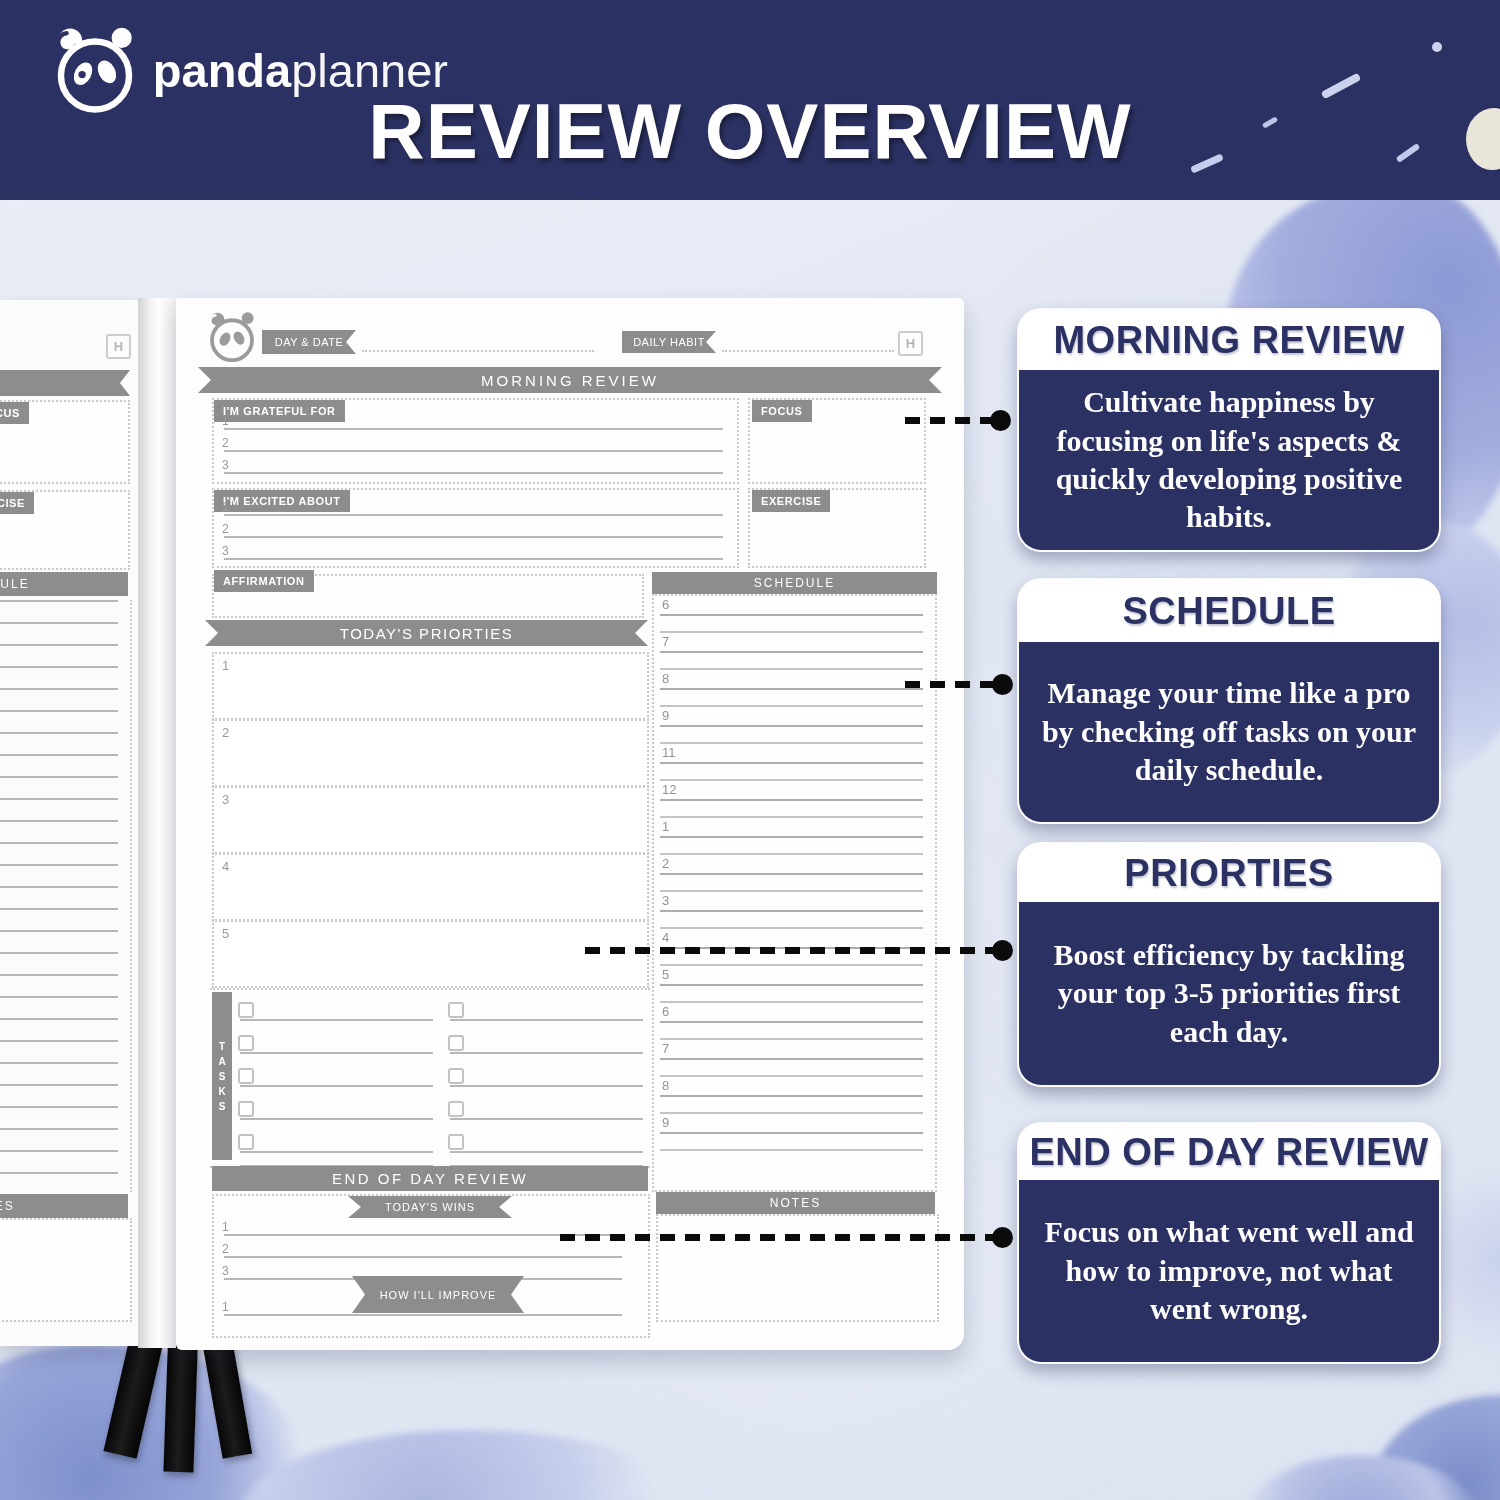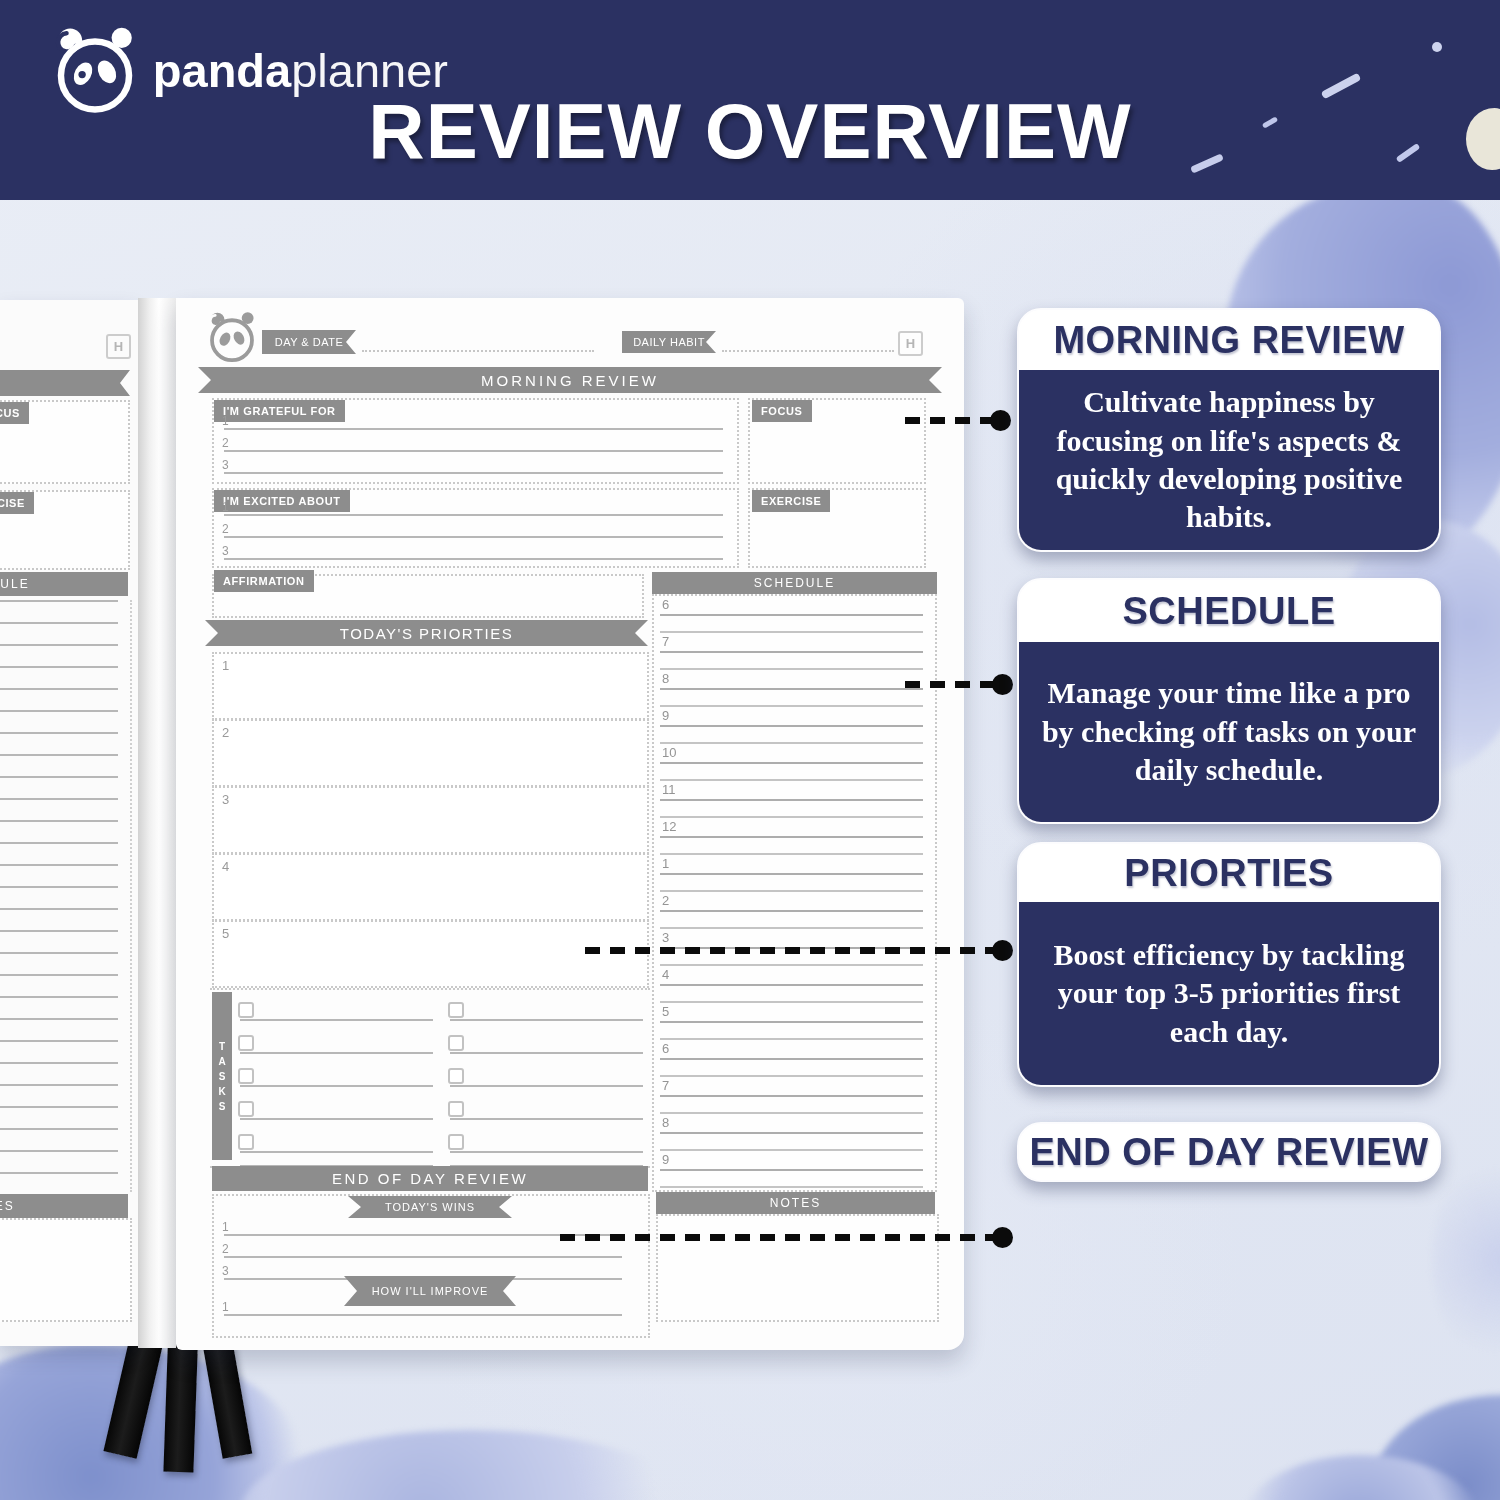--- a/index.html
+++ b/index.html
@@ -264,25 +264,20 @@
         <span class="n">8</span>
         <div class="l1"></div>
         <div class="l2"></div>
       </div>
       <div class="hour">
         <span class="n">9</span>
         <div class="l1"></div>
         <div class="l2"></div>
       </div>
       <div class="hour">
-        <span class="n">10</span>
-        <div class="l1"></div>
-        <div class="l2"></div>
-      </div>
-      <div class="hour">
         <span class="n">11</span>
         <div class="l1"></div>
         <div class="l2"></div>
       </div>
       <div class="hour">
         <span class="n">12</span>
         <div class="l1"></div>
         <div class="l2"></div>
       </div>
       <div class="hour">
@@ -418,21 +413,21 @@
       </div>
       <div class="num-row">
         <span class="n">2</span>
         <div class="ln"></div>
       </div>
       <div class="num-row">
         <span class="n">3</span>
         <div class="ln"></div>
       </div>
     </div>
-  <div class="banner notch-both" style="left:168px;top:978px;width:172px;height:30px;font-size:11px;letter-spacing:1px;">HOW I'LL IMPROVE</div>
+  <div class="banner notch-both" style="left:176px;top:978px;width:172px;height:37px;font-size:11px;letter-spacing:1px;">HOW I'LL IMPROVE</div>
   <div id="improve-rows" style="position:absolute;left:38px;top:996px;width:414px;">
       <div class="num-row">
         <span class="n">1</span>
         <div class="ln"></div>
       </div>
     </div>
 
   <div class="banner" style="left:480px;top:894px;width:279px;height:22px;font-size:12px;letter-spacing:2px;">NOTES</div>
   <div class="dotted-box" style="left:480px;top:916px;width:279px;height:104px;"></div>
 </div>
@@ -465,13 +460,14 @@
 <div class="card" style="top:842px;">
   <div class="card-header" style="height:58px;text-align:right;">
     <div class="card-title">PRIORTIES</div>
   </div>
   <div class="card-body" style="height:171px;">Boost efficiency by tackling your top 3-5 priorities first each day.</div>
 </div>
 <div class="card" style="top:1122px;">
   <div class="card-header" style="height:56px;">
     <div class="card-title">END OF DAY REVIEW</div>
   </div>
+  <div class="card-body" style="height:170px;">Focus on what went well and how to improve, not what went wrong.</div>
 </div>
 
 </body></html>

